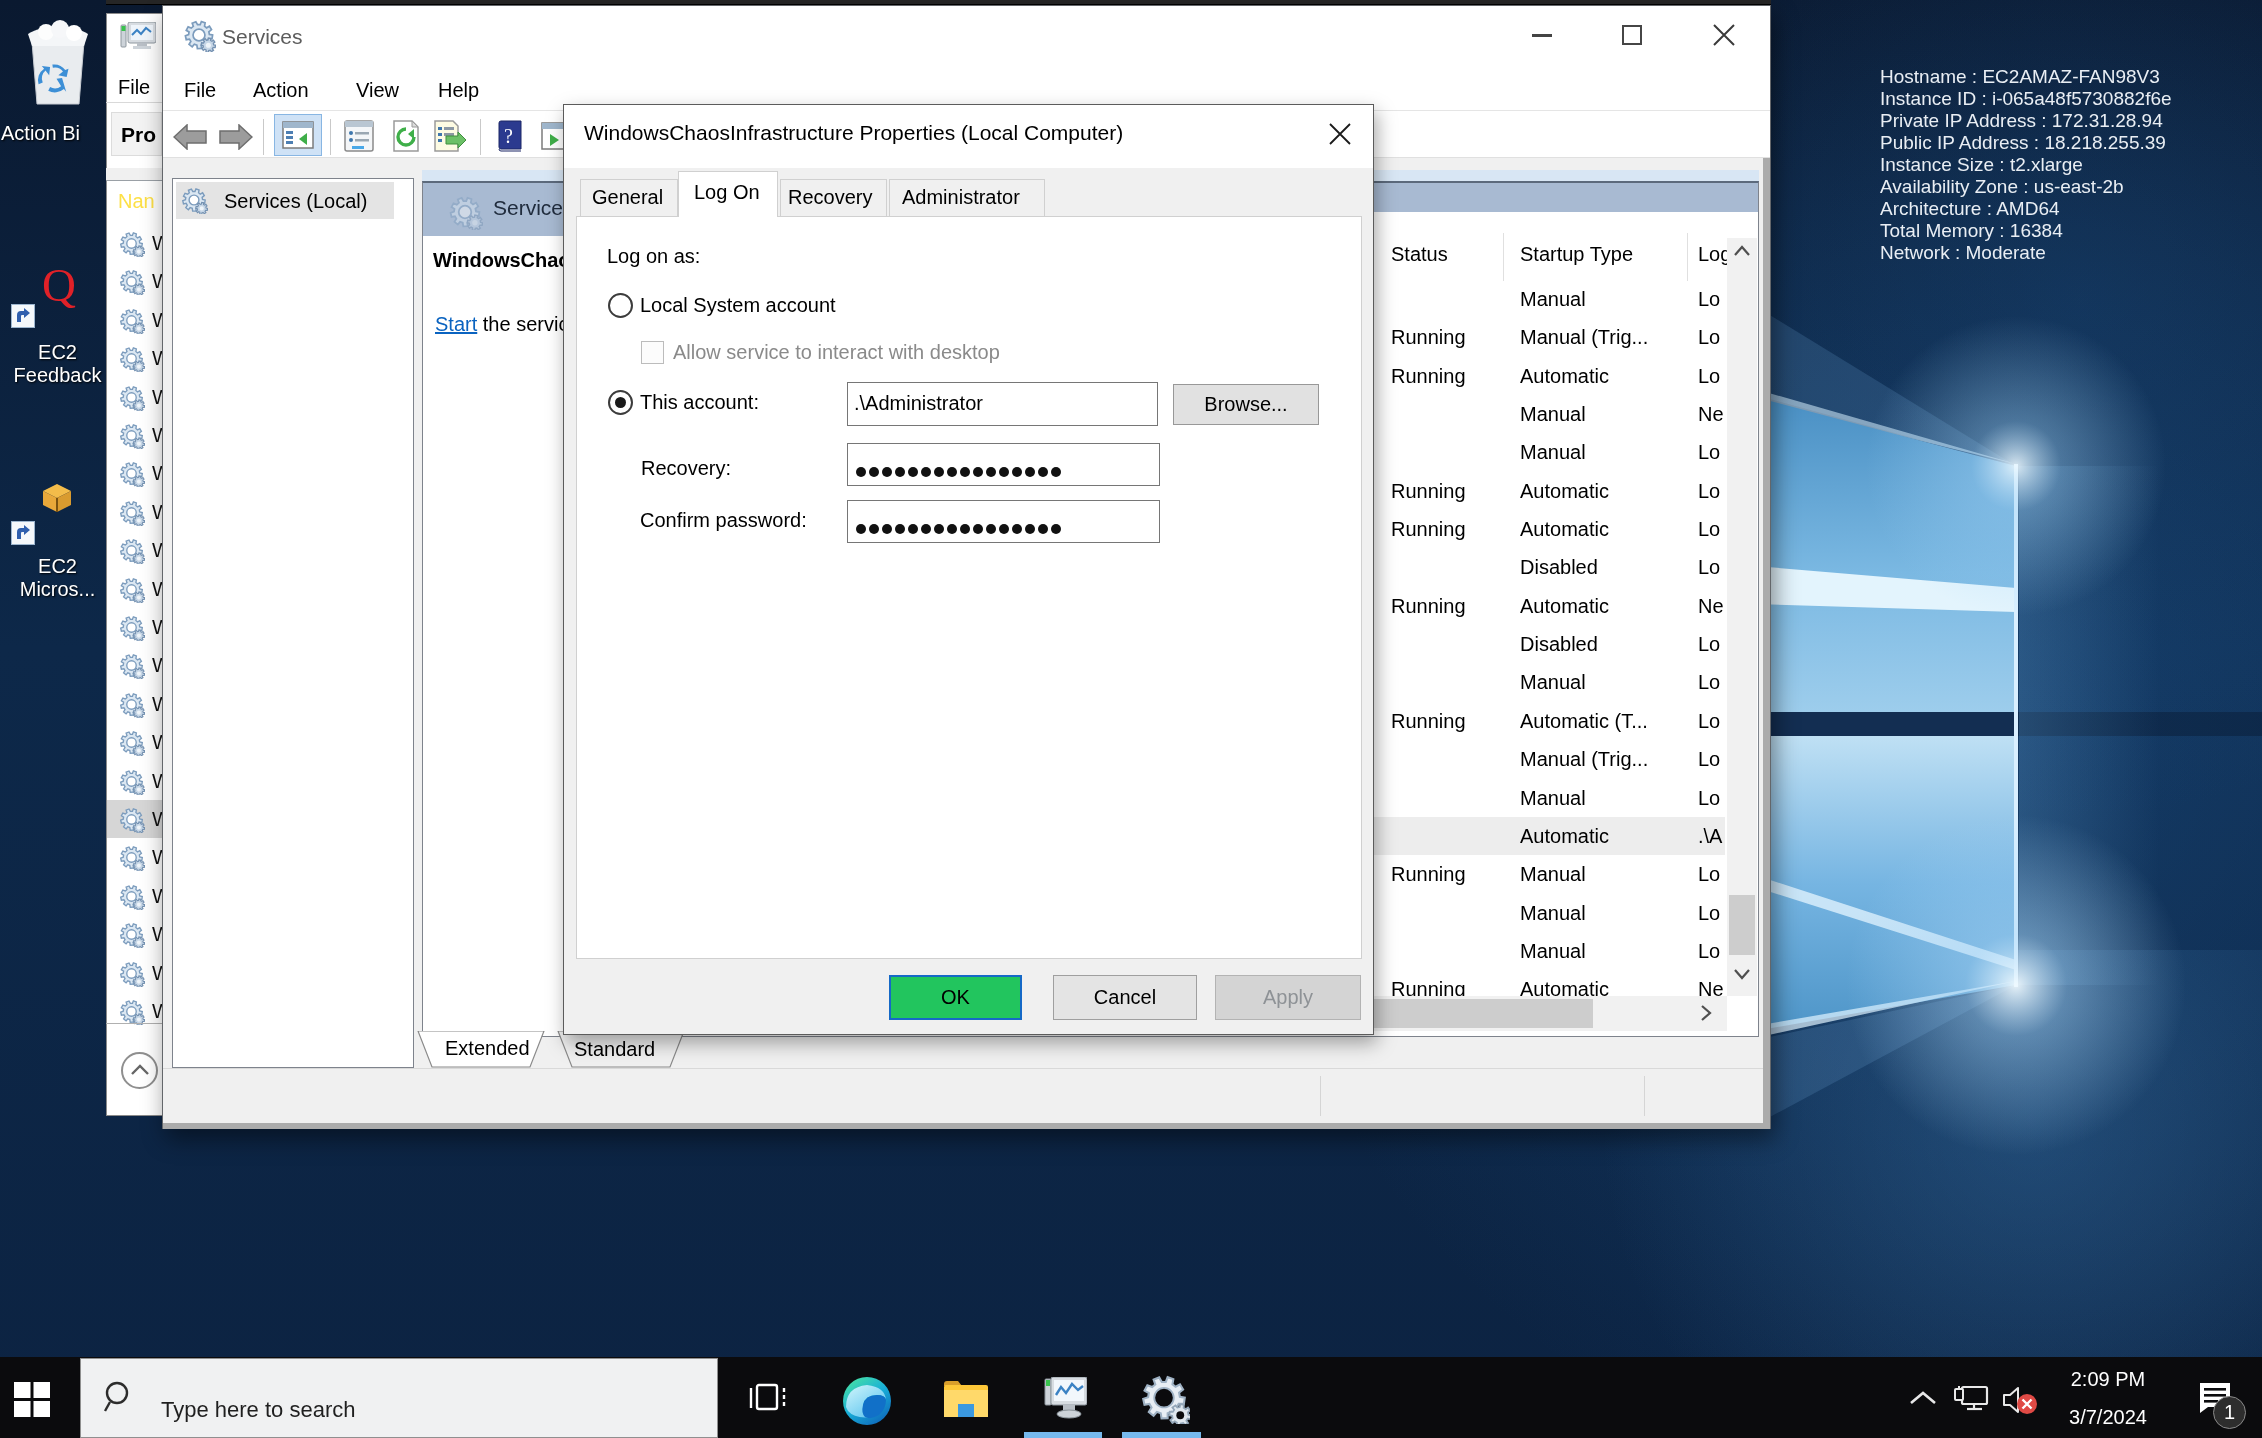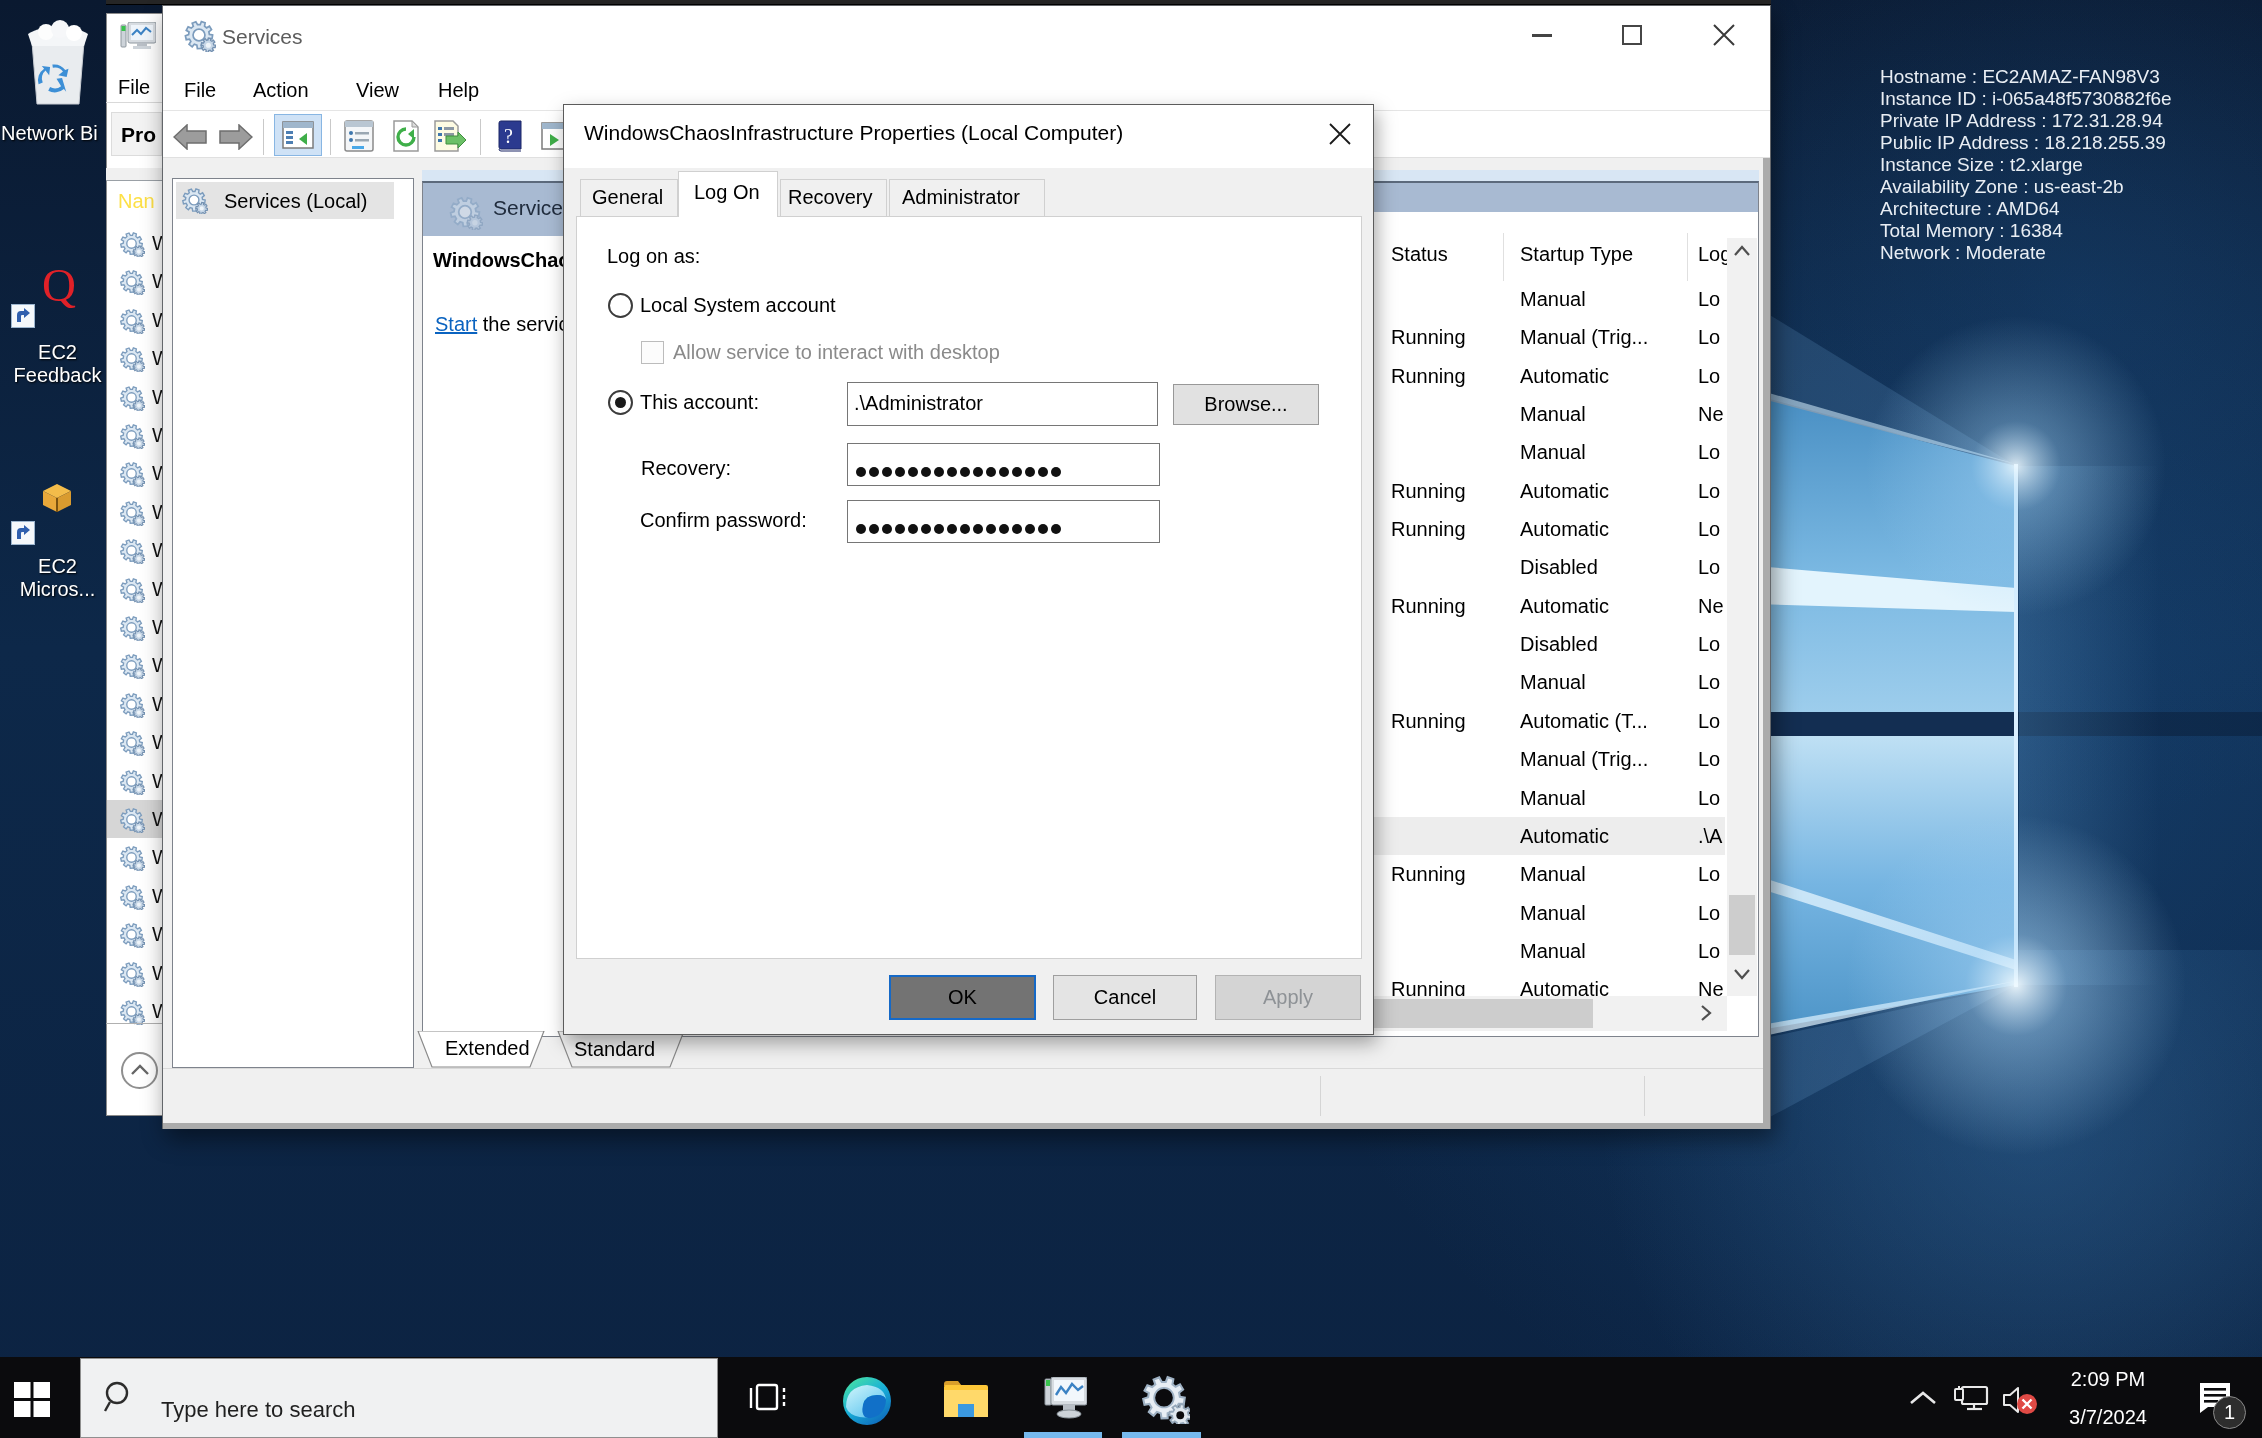--- a/index.html
+++ b/index.html
@@ -83,21 +83,21 @@
  <path d="M10 14 C25 4 55 4 70 14 L66 26 L14 26 Z" fill="#f4f6f8"></path>
  <circle cx="28" cy="12" r="8" fill="#fdfdfd"></circle>
       <circle cx="42" cy="9" r="9" fill="#f6f7f9"></circle>
       <circle cx="56" cy="13" r="8" fill="#ffffff"></circle>
  <g fill="#3d8fd6" transform="translate(33,57) scale(0.92)">
    <path d="M-9,6 a11 11 0 0 1 3,-13 l4 5 1,-9 -9,-1 2.5,3 a15 15 0 0 0 -6,17 Z"></path>
    <path d="M2,-10 a11 11 0 0 1 11,4 l-5 4 9,2 2,-9 -3.5,1.5 a15 15 0 0 0 -14,-6 Z"></path>
    <path d="M12,1 l-6,1 5,8 a11 11 0 0 1 -12,1 l-2 4 a15 15 0 0 0 17,-2 l2.5,3 Z"></path>
  </g>
 </svg>
-<div class="a" style="left:0px;top:122px;width:106px;overflow:hidden;text-align:left"><span style="font-size:20px;color:#fff;text-shadow:1px 1px 2px #000;padding-left:1px">Network Bi</span></div>
+<div class="a" style="left:0px;top:122px;width:106px;overflow:hidden;text-align:left"><span style="font-size:20px;color:#fff;text-shadow:1px 1px 2px #000;padding-left:1px">Action Bi</span></div>
 
 <div class="a" style="left:42px;top:258px;font-family:'Liberation Serif',serif;font-size:47px;color:#e02128">Q</div>
 <div class="a" style="left:11px;top:304px;width:24px;height:24px;background:#f5f8fb;border:1px solid #9db6cf"><svg width="22" height="22" viewBox="0 0 22 22">
         <path d="M5 17 L5 10 Q5 6 9 6 L12 6 L12 3 L18 8 L12 13 L12 10 L10 10 Q9 10 9 11 L9 17 Z" fill="#2f5fae"></path>
       </svg></div>
 <div class="a" style="left:0px;top:341px;width:115px;text-align:center;font-size:20px;color:#fff;text-shadow:1px 1px 2px #000">EC2<br>Feedback</div>
 
 <svg class="a" style="left:41px;top:482px" width="32" height="32" viewBox="0 0 32 32">
  <polygon points="16,2 30,9 16,16 2,9" fill="#f3bc4a"></polygon>
  <polygon points="2,9 16,16 16,30 2,23" fill="#e8a83a"></polygon>
@@ -444,21 +444,21 @@
  <div class="a" style="left:283px;top:277px;width:311px;height:44px;background:#fff;border:1px solid #767676"></div>
  <span class="a" style="left:290px;top:287px">.\Administrator</span>
  <div class="a" style="left:609px;top:279px;width:146px;height:41px;background:#e1e1e1;border:1px solid #989898;text-align:center"><span style="position:relative;top:8px">Browse...</span></div>
  <span class="a" style="left:77px;top:352px">Recovery:</span>
  <div class="a" style="left:283px;top:338px;width:313px;height:43px;background:#fff;border:1px solid #767676"></div>
  <div class="a" style="left:292px;top:354px"><span class="dot"></span><span class="dot"></span><span class="dot"></span><span class="dot"></span><span class="dot"></span><span class="dot"></span><span class="dot"></span><span class="dot"></span><span class="dot"></span><span class="dot"></span><span class="dot"></span><span class="dot"></span><span class="dot"></span><span class="dot"></span><span class="dot"></span><span class="dot"></span></div>
  <span class="a" style="left:76px;top:404px">Confirm password:</span>
  <div class="a" style="left:283px;top:395px;width:313px;height:43px;background:#fff;border:1px solid #767676"></div>
  <div class="a" style="left:292px;top:411px"><span class="dot"></span><span class="dot"></span><span class="dot"></span><span class="dot"></span><span class="dot"></span><span class="dot"></span><span class="dot"></span><span class="dot"></span><span class="dot"></span><span class="dot"></span><span class="dot"></span><span class="dot"></span><span class="dot"></span><span class="dot"></span><span class="dot"></span><span class="dot"></span></div>
 
- <div class="a" style="left:325px;top:870px;width:147px;height:45px;background:#737373;border:2px solid #1569c7;text-align:center"><span style="position:relative;top:9px">OK</span></div>
+ <div class="a" style="left:325px;top:870px;width:133px;height:45px;background:#22c55e;border:2px solid #1569c7;text-align:center"><span style="position:relative;top:9px">OK</span></div>
  <div class="a" style="left:489px;top:870px;width:144px;height:45px;background:#e4e4e4;border:1px solid #9f9f9f;text-align:center"><span style="position:relative;top:10px">Cancel</span></div>
  <div class="a" style="left:651px;top:870px;width:146px;height:45px;background:#d4d4d4;border:1px solid #b3b3b3;text-align:center"><span style="position:relative;top:10px;color:#8e9296">Apply</span></div>
 </div>
 
 <div class="a" id="taskbar" style="left:0;top:1357px;width:2262px;height:81px;background:#0b0b0d">
  <svg class="a" style="left:14px;top:25px" width="36" height="35" viewBox="0 0 36 35">
   <rect x="0" y="0" width="16.5" height="16" fill="#fff"></rect>
         <rect x="19.5" y="0" width="16.5" height="16" fill="#fff"></rect>
   <rect x="0" y="19" width="16.5" height="16" fill="#fff"></rect>
         <rect x="19.5" y="19" width="16.5" height="16" fill="#fff"></rect>

